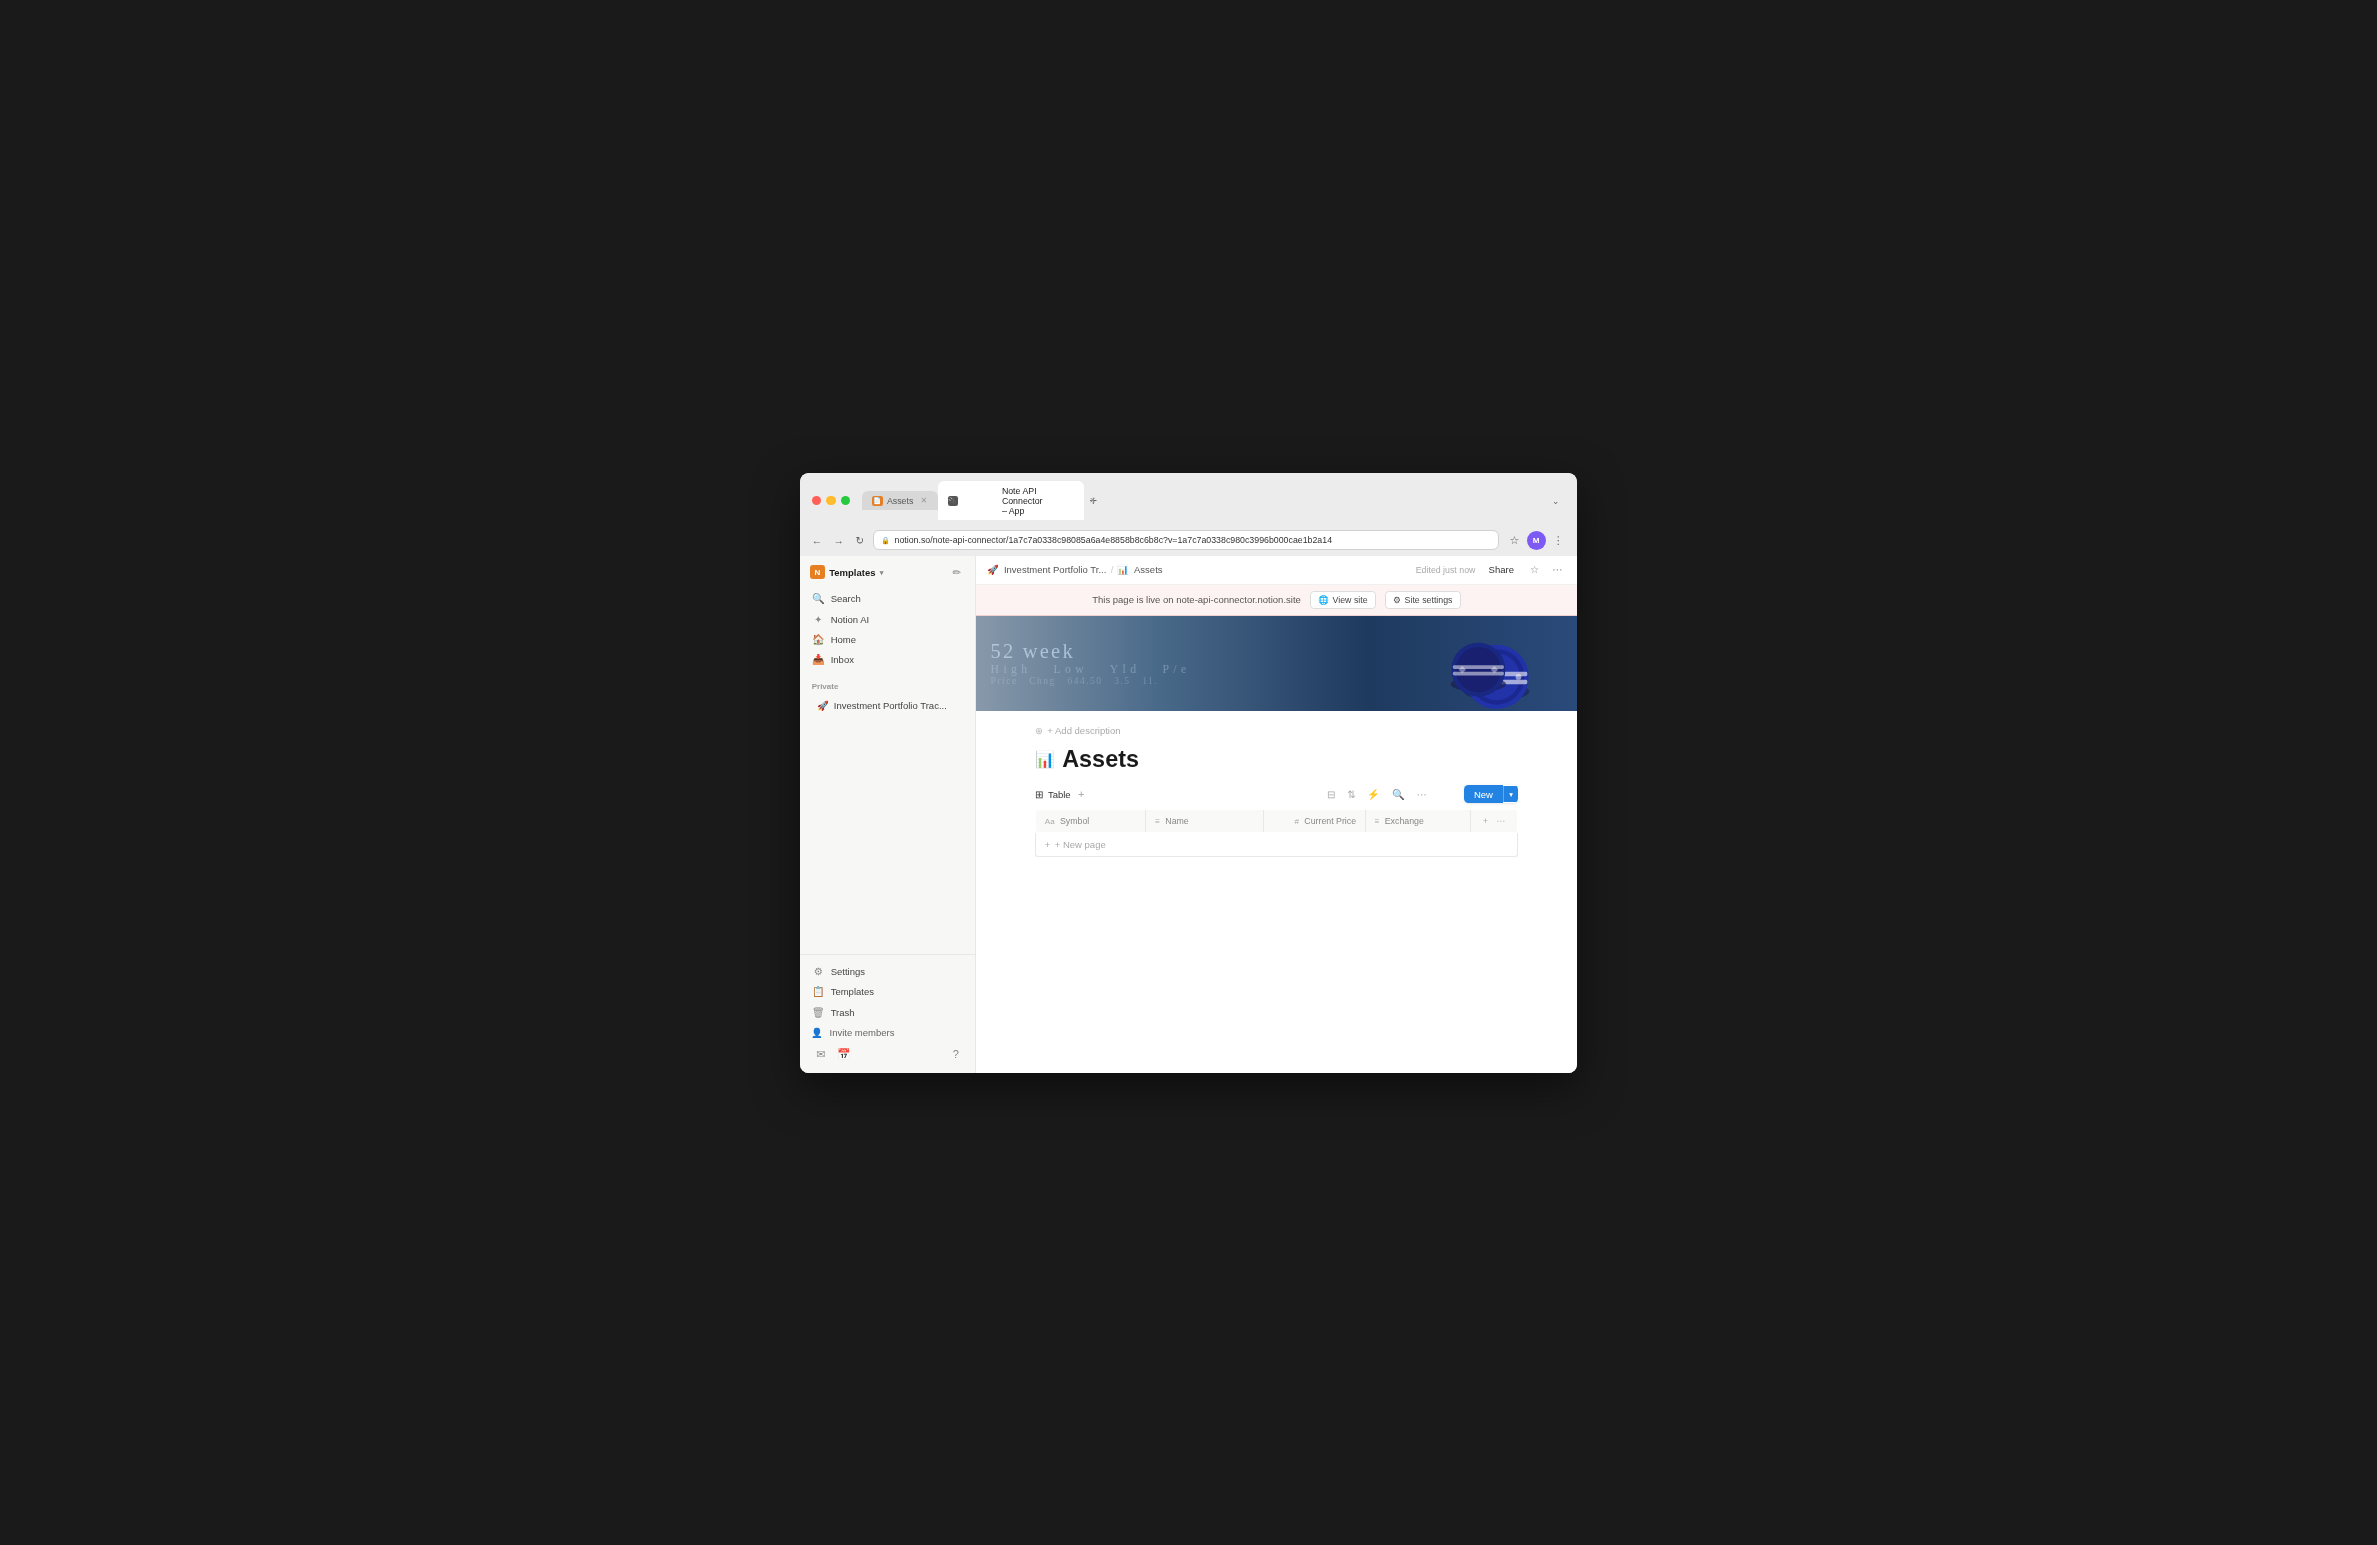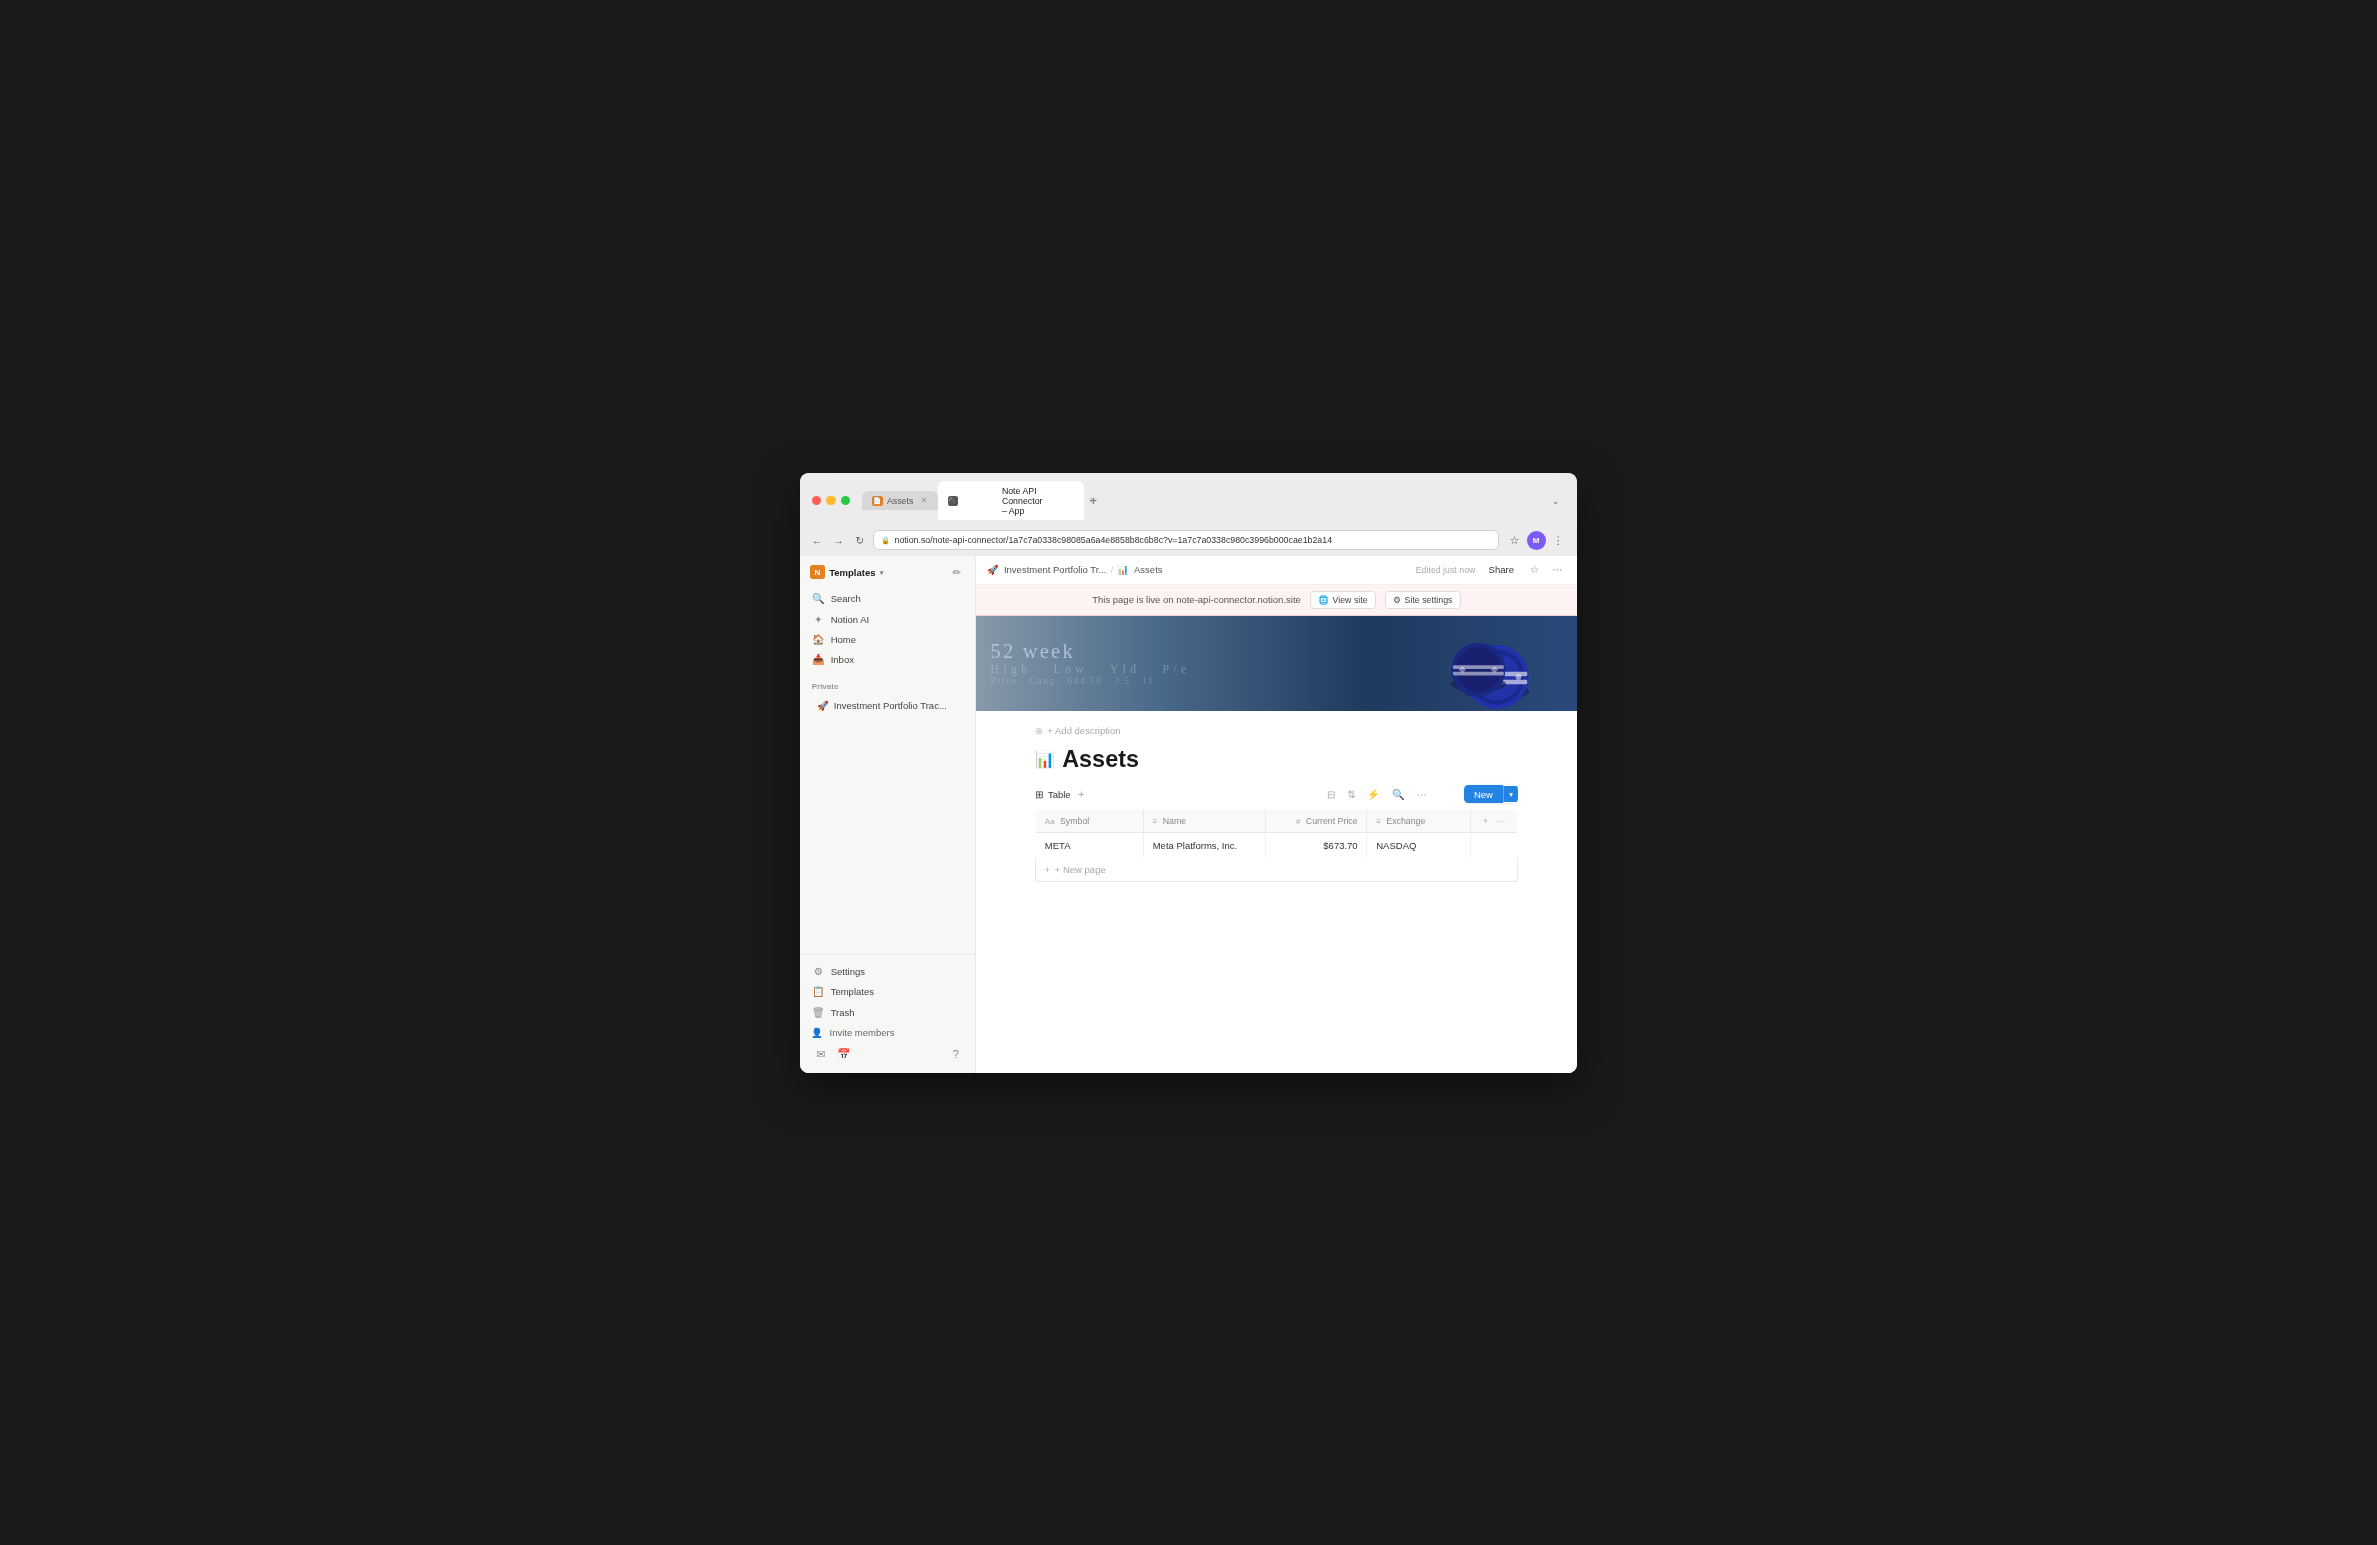--- a/index.html
+++ b/index.html
@@ -826,27 +826,20 @@
                   </th>
                   <th class="col-actions">
                     <div class="table-header-actions">
                       <span class="th-add-col">+</span>
                       <span class="th-add-col">⋯</span>
                     </div>
                   </th>
                 </tr>
               </thead>
               <tbody>
-                <tr class="table-row">
-                  <td class="col-symbol">META</td>
-                  <td class="col-name">Meta Platforms, Inc.</td>
-                  <td class="col-price price-cell">$673.70</td>
-                  <td class="col-exchange">NASDAQ</td>
-                  <td class="col-actions"></td>
-                </tr>
               </tbody>
             </table>
             <div class="new-page-row">
               <span>+</span>
               <span>+ New page</span>
             </div>
           </div>
         </div>
       </div>
     </div>

